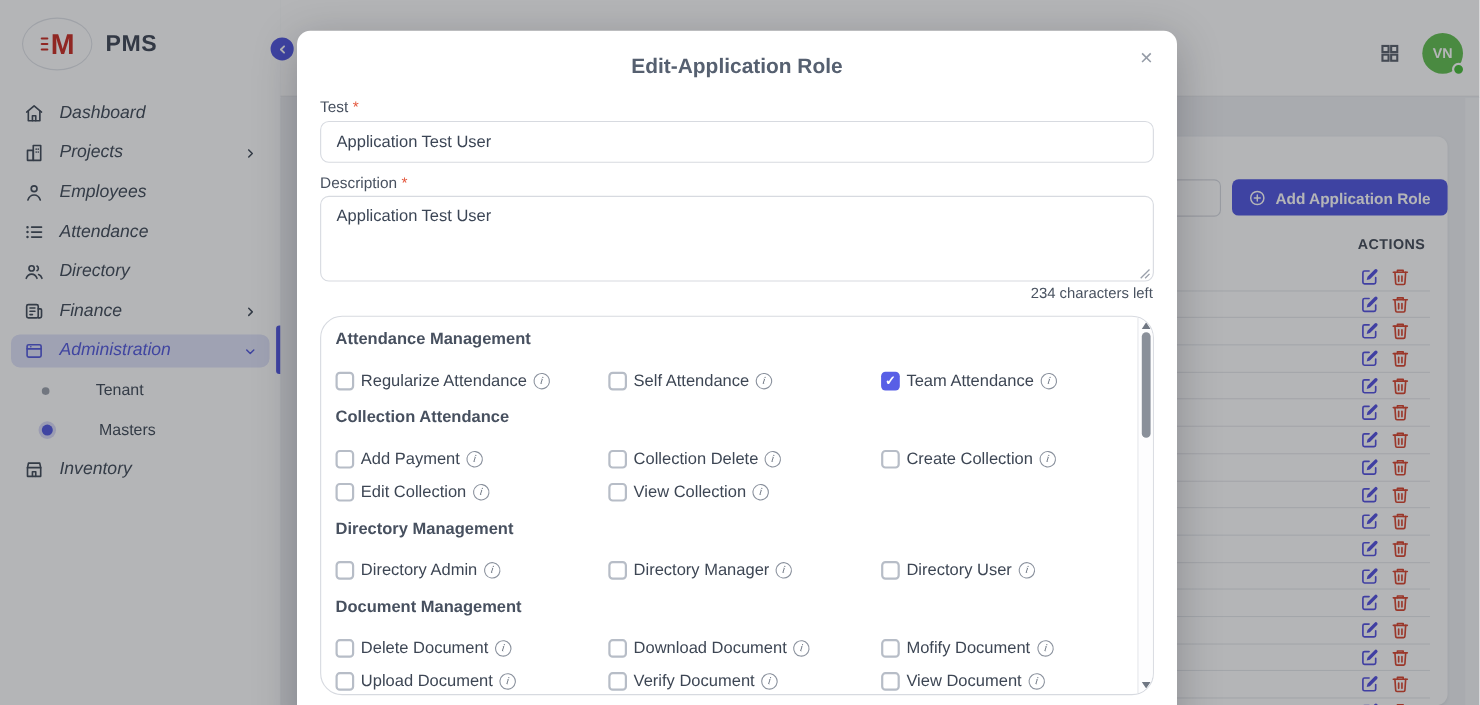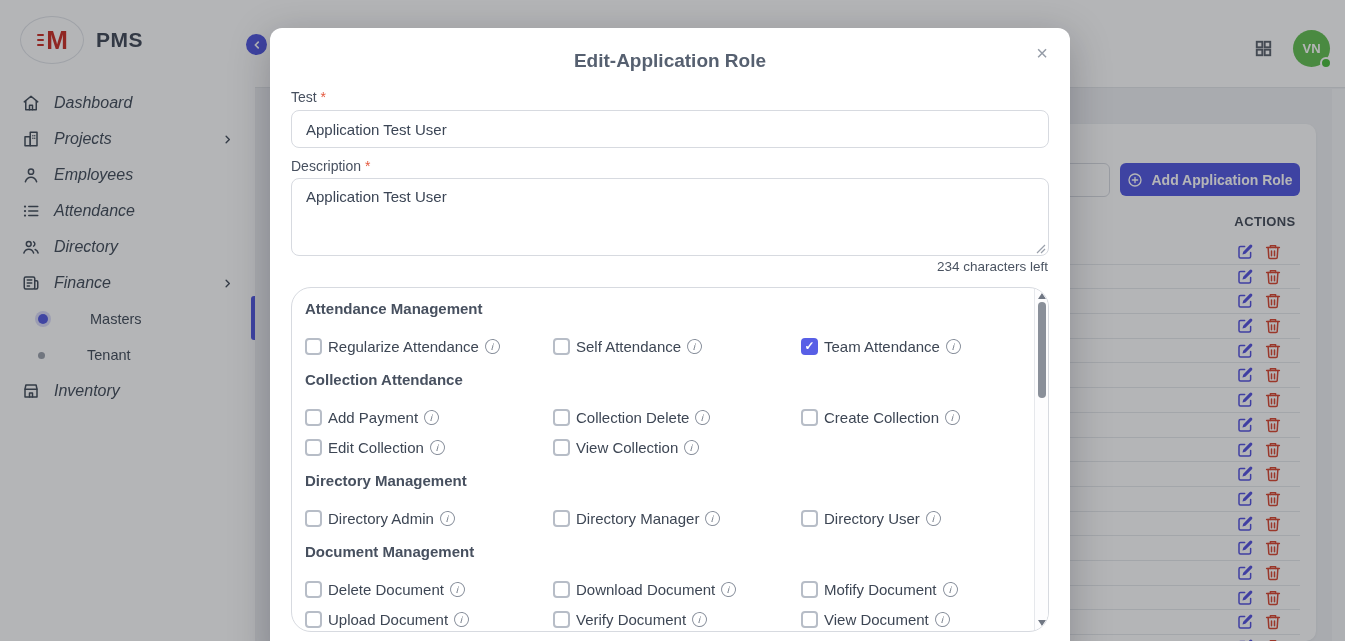--- a/index.html
+++ b/index.html
@@ -37,21 +37,21 @@
     color:#fff;font-size:13px;font-weight:700;display:flex;align-items:center;justify-content:center;cursor:pointer;}
   .status-dot{position:absolute;right:-2px;bottom:-2px;width:12px;height:12px;border-radius:50%;
     background:#45bb36;border:2px solid #fff;}
 
   .content{position:absolute;left:255px;top:89px;width:1090px;height:552px;background:#eef0f3;}
   .page-scroll{position:absolute;right:0;top:0;width:13px;height:552px;background:#f6f7f9;}
   .card{position:absolute;left:27px;top:35px;width:1034px;height:517px;background:#fff;border-radius:10px;
     box-shadow:0 1px 3px rgba(20,22,30,.06);}
   .bg-search{position:absolute;left:700px;top:39px;width:128px;height:34px;background:#fff;
     border:1px solid #d7dae0;border-radius:6px;}
-  .add-role-btn{position:absolute;left:838px;top:39px;width:180px;height:33px;background:#4d53e0;color:#fff;
+  .add-role-btn{position:absolute;left:838px;top:39px;width:196px;height:33px;background:#4d53e0;color:#fff;
     border:none;border-radius:6px;font-size:14px;font-weight:600;display:flex;align-items:center;justify-content:center;gap:8px;
     font-family:"Liberation Sans",sans-serif;cursor:pointer;}
   .actions-header{position:absolute;left:948px;top:90px;width:70px;text-align:center;font-size:13px;font-weight:700;
     color:#3f4754;letter-spacing:.4px;}
   .t-rows{position:absolute;left:18px;top:116px;width:1000px;height:401px;overflow:hidden;}
   .t-row{position:relative;height:24.7px;border-bottom:1px solid #e6e8ec;}
   .row-partial{position:absolute;left:0;top:4px;font-size:13px;color:#3f4754;}
   .row-ic{position:absolute;top:3px;width:18px;height:18px;cursor:pointer;}
   .row-ic.edit{right:46px;color:#4f4ce0;}
   .row-ic.del{right:18px;color:#d8402a;}
@@ -161,27 +161,38 @@
           <svg width="18" height="18" viewBox="0 0 24 24" fill="none" stroke="currentColor" stroke-width="2" stroke-linecap="round" stroke-linejoin="round">
               <rect x="3" y="4" width="14" height="16" rx="2"></rect>
               <path d="M7 8h6M7 12h6M7 16h3"></path>
               <path d="M17 9h2.5a1.5 1.5 0 0 1 1.5 1.5V18a2 2 0 0 1-2 2H17"></path>
             </svg>
           <span>Finance</span>
           <svg class="chev" width="11" height="11" viewBox="0 0 24 24" fill="none" stroke="currentColor" stroke-width="3" stroke-linecap="round" stroke-linejoin="round">
               <path d="m9 5 7 7-7 7"></path>
             </svg>
         </div>
+        <div class="nav-item active">
+          <svg width="18" height="18" viewBox="0 0 24 24" fill="none" stroke="currentColor" stroke-width="2" stroke-linecap="round" stroke-linejoin="round">
+              <rect x="3.5" y="4.5" width="17" height="15" rx="2"></rect>
+              <path d="M3.5 9.5h17"></path>
+              <path d="M8 7h.01"></path>
+            </svg>
+          <span>Administration</span>
+          <svg class="chev" width="11" height="11" viewBox="0 0 24 24" fill="none" stroke="currentColor" stroke-width="3" stroke-linecap="round" stroke-linejoin="round">
+              <path d="m5 9 7 7 7-7"></path>
+            </svg>
+        </div>
+        <div class="sub-item">
+          <span class="dot-sm"></span>
+          <span>Tenant</span>
+        </div>
         <div class="sub-item">
           <span class="dot-lg"></span>
           <span>Masters</span>
-        </div>
-        <div class="sub-item">
-          <span class="dot-sm"></span>
-          <span>Tenant</span>
         </div>
         <div class="nav-item">
           <svg width="18" height="18" viewBox="0 0 24 24" fill="none" stroke="currentColor" stroke-width="2" stroke-linecap="round" stroke-linejoin="round">
               <path d="M4 9.5 5.2 4h13.6L20 9.5"></path>
               <path d="M4 9.5h16V20H4z"></path>
               <path d="M10 20v-5.5h4V20"></path>
             </svg>
           <span>Inventory</span>
         </div>
       </div>

